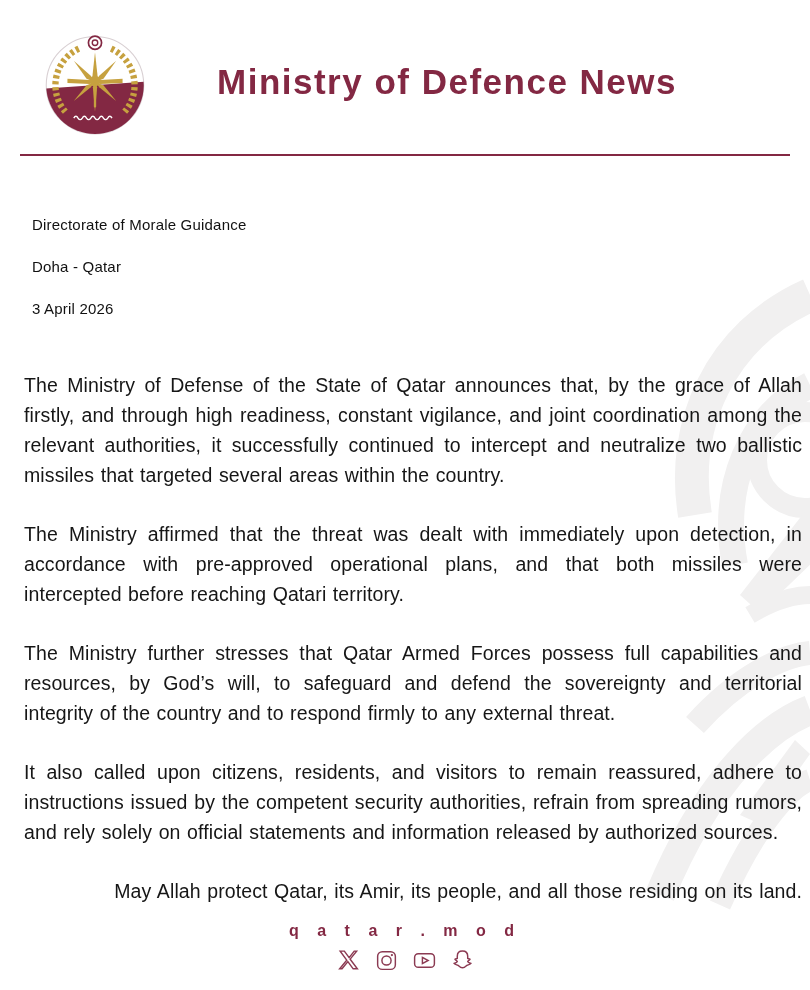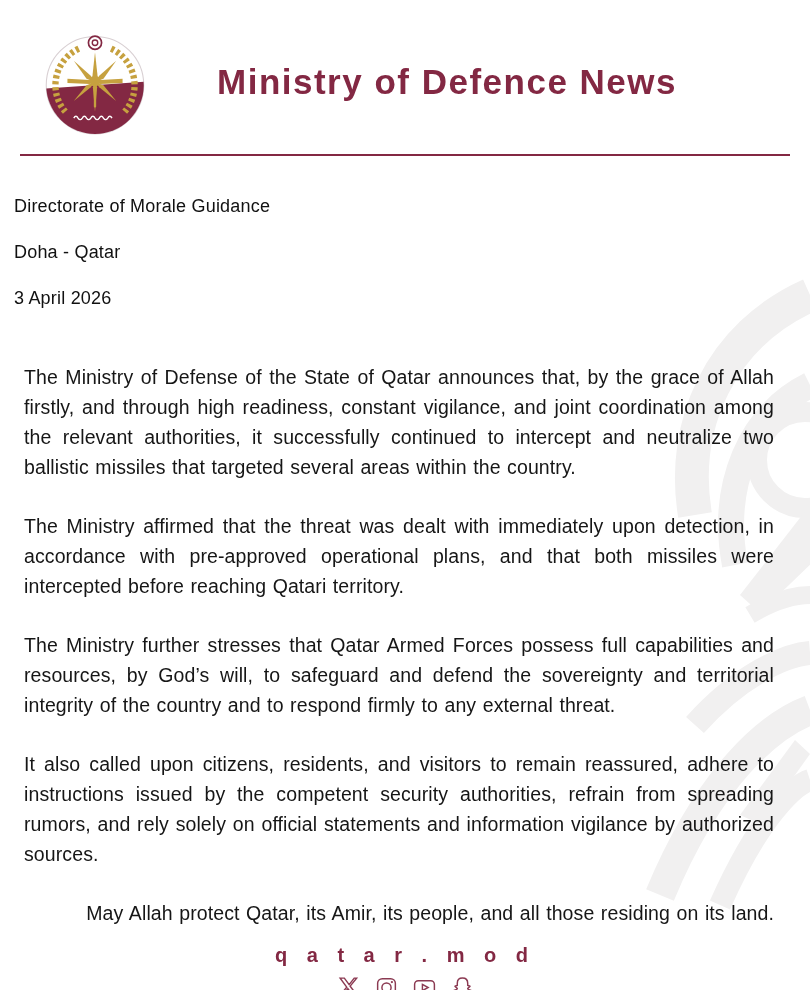--- a/index.html
+++ b/index.html
@@ -19,34 +19,34 @@
   .logo-wrap { width:106px; height:106px; flex:0 0 auto; }
   .title {
     flex:1; text-align:center; padding-right:30px;
     color:#832843; font-size:35px; font-weight:700; letter-spacing:1.5px;
   }
   .rule {
     border:none; height:2px; background:#832843;
     margin:14px 20px 0 20px;
   }
 
-  .meta { padding:40px 30px 0 14px; font-size:18px; color:#111; }
+  .meta { padding:40px 30px 0 32px; font-size:15px; color:#111;margin-top:20px; }
   .meta div { margin-bottom:25px; letter-spacing:0.2px; }
 
-  .content { padding:28px 36px 0 24px; }
+  .content { padding:28px 8px 0 24px; }
   .content p {
     font-size:19.5px; line-height:30px; text-align:justify;
     margin-bottom:29px; color:#161616; letter-spacing:0.1px;
     word-spacing:1px;
   }
   .content p.last { text-align:right; margin-bottom:0; }
 
   .footer { margin-top:16px; text-align:center; }
   .handle {
-    color:#832843; font-size:20px; letter-spacing:7px; font-weight:600;
+    color:#832843; font-size:16px; letter-spacing:7px; font-weight:600;
   }
   .social { margin-top:8px; display:flex; justify-content:center; gap:13px; }
   .social .icon { width:25px; height:25px; display:inline-block; cursor:pointer; }
   .social svg { width:100%; height:100%; stroke:#8b3a52; fill:none; stroke-width:1.4; }
 </style>
 </head>
 <body>
 
 <svg class="watermark" viewBox="0 0 210 660" aria-hidden="true">
   <g fill="none" stroke="#f1f0f0">
@@ -109,21 +109,21 @@
   <div class="meta">
     <div>Directorate of Morale Guidance</div>
     <div>Doha - Qatar</div>
     <div>3 April 2026</div>
   </div>
 
   <div class="content">
     <p>The Ministry of Defense of the State of Qatar announces that, by the grace of Allah firstly, and through high readiness, constant vigilance, and joint coordination among the relevant authorities, it successfully continued to intercept and neutralize two ballistic missiles that targeted several areas within the country.</p>
     <p>The Ministry affirmed that the threat was dealt with immediately upon detection, in accordance with pre-approved operational plans, and that both missiles were intercepted before reaching Qatari territory.</p>
     <p>The Ministry further stresses that Qatar Armed Forces possess full capabilities and resources, by God’s will, to safeguard and defend the sovereignty and territorial integrity of the country and to respond firmly to any external threat.</p>
-    <p>It also called upon citizens, residents, and visitors to remain reassured, adhere to instructions issued by the competent security authorities, refrain from spreading rumors, and rely solely on official statements and information vigilance by authorized sources.</p>
+    <p>It also called upon citizens, residents, and visitors to remain reassured, adhere to instructions issued by the competent security authorities, refrain from spreading rumors, and rely solely on official statements and information released by authorized sources.</p>
     <p class="last">May Allah protect Qatar, its Amir, its people, and all those residing on its land.</p>
   </div>
 
   <div class="footer">
     <div class="handle">q a t a r   .   m o d</div>
     <div class="social">
       <span class="icon">
         <svg viewBox="0 0 24 24">
           <path d="M4 3 h4 l4.6 6.2 L17.5 3 h2.3 l-6.2 7.7 6.9 9.3 h-4 l-5.1 -6.9 -5.6 6.9 H3.5 l6.8 -8.3 z"></path>
         </svg>

